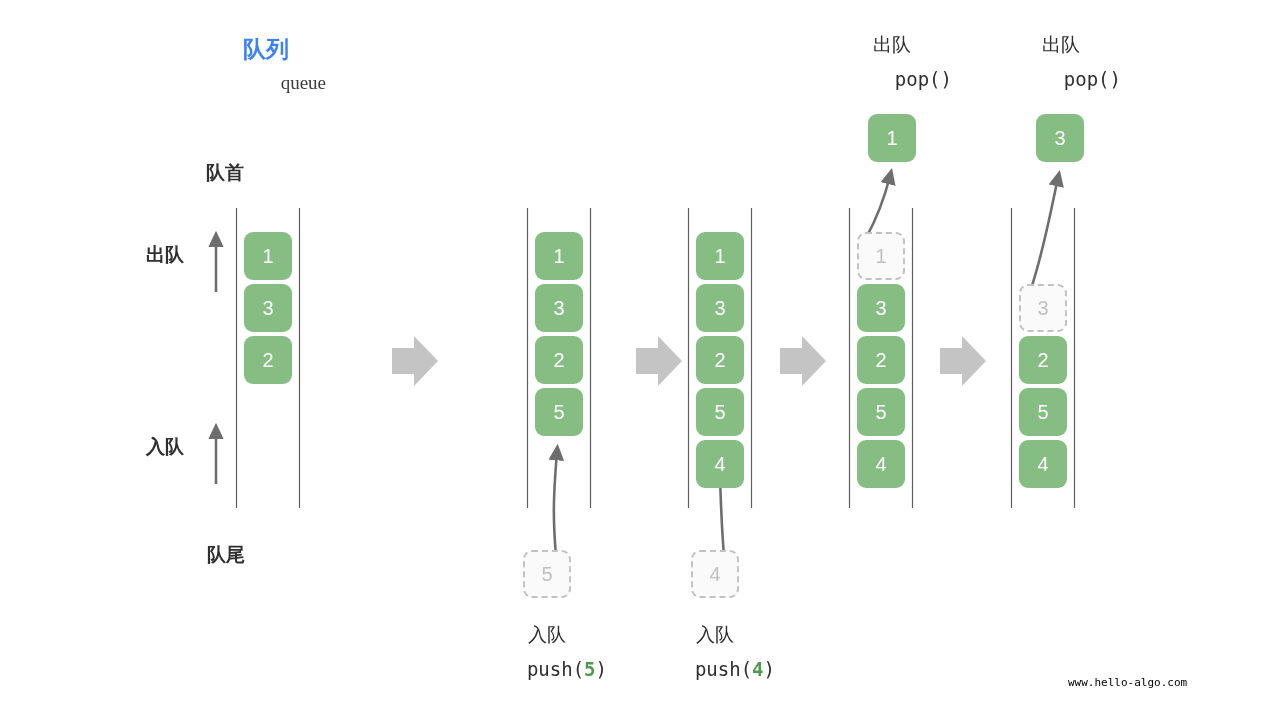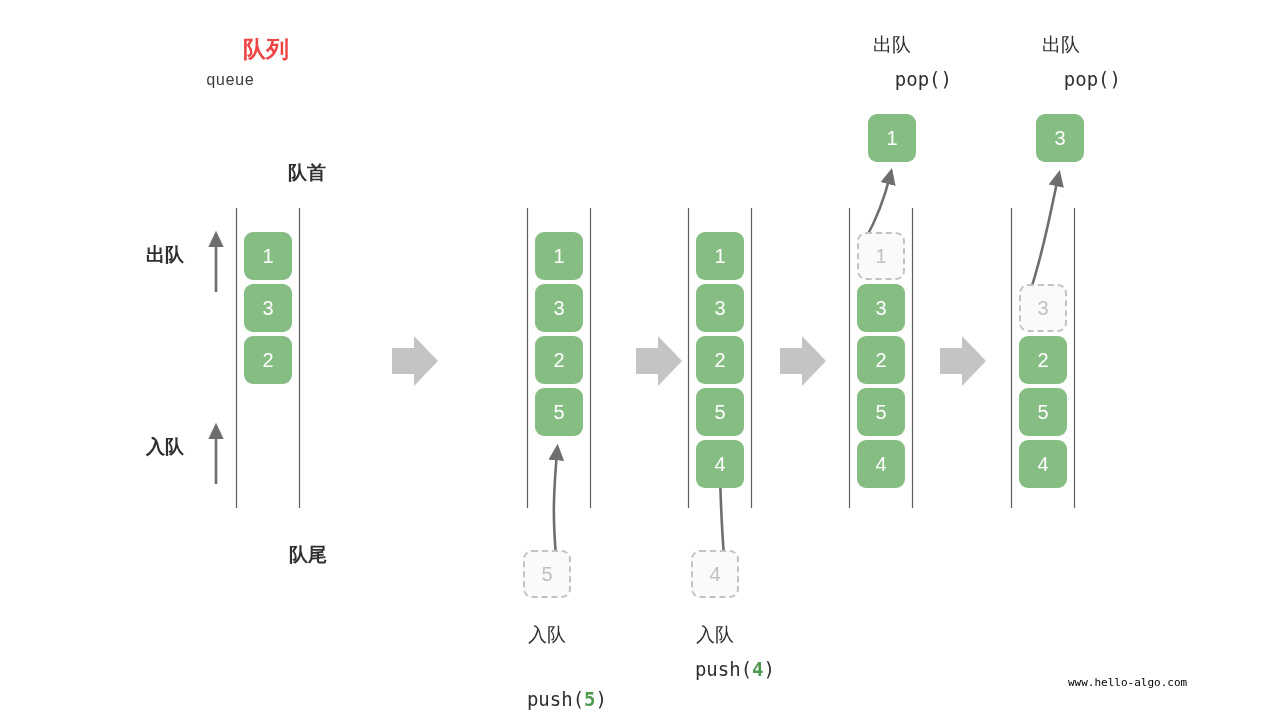--- a/index.html
+++ b/index.html
@@ -7,33 +7,33 @@
     width:1280px;height:720px;
     background:#ffffff;
     font-family:"Liberation Sans","DejaVu Sans",sans-serif;
     overflow:hidden;
   }
   .stage{position:relative;width:1280px;height:720px;}
 
   
   .title-cn{
     position:absolute;
-    font-size:23px;font-weight:bold;color:#ef4444;
+    font-size:23px;font-weight:bold;color:#3b82f6;
     text-align:center;white-space:nowrap;
   }
   .title-en{
     position:absolute;
-    font-family:Liberation Mono, monospace;
-    font-size:16px;color:#3c3c3c;
-    text-align:left;white-space:nowrap;
+    font-family:Liberation Serif, serif;
+    font-size:19px;color:#3c3c3c;
+    text-align:right;white-space:nowrap;
   }
   .anchor-label{
     position:absolute;
     font-size:19px;font-weight:bold;color:#2f2f2f;
-    text-align:right;white-space:nowrap;
+    text-align:left;white-space:nowrap;
   }
   .side-label{
     position:absolute;
     font-size:19px;font-weight:bold;color:#2f2f2f;
     white-space:nowrap;
   }
   .op-cn{
     position:absolute;
     font-size:19px;color:#2f2f2f;
     text-align:center;white-space:nowrap;
@@ -138,21 +138,21 @@
   <div class="cell" style="left:244px;top:232px;">1</div>
   <div class="cell" style="left:244px;top:284px;">3</div>
   <div class="cell" style="left:244px;top:336px;">2</div>
 
   <div class="cell" style="left:535px;top:232px;">1</div>
   <div class="cell" style="left:535px;top:284px;">3</div>
   <div class="cell" style="left:535px;top:336px;">2</div>
   <div class="cell" style="left:535px;top:388px;">5</div>
   <div class="cell ghost" style="left:523px;top:550px;">5</div>
   <div class="op-cn" style="left:487px;top:622px;width:120px;">入队</div>
-  <div class="op-code" style="left:487px;top:688px;width:120px;"><span>push(</span><span class="num">5</span><span>)</span></div>
+  <div class="op-code" style="left:487px;top:658px;width:120px;"><span>push(</span><span class="num">5</span><span>)</span></div>
 
   <div class="cell" style="left:696px;top:232px;">1</div>
   <div class="cell" style="left:696px;top:284px;">3</div>
   <div class="cell" style="left:696px;top:336px;">2</div>
   <div class="cell" style="left:696px;top:388px;">5</div>
   <div class="cell" style="left:696px;top:440px;">4</div>
   <div class="cell ghost" style="left:691px;top:550px;">4</div>
   <div class="op-cn" style="left:655px;top:622px;width:120px;">入队</div>
   <div class="op-code" style="left:655px;top:658px;width:120px;"><span>push(</span><span class="num">4</span><span>)</span></div>
 

